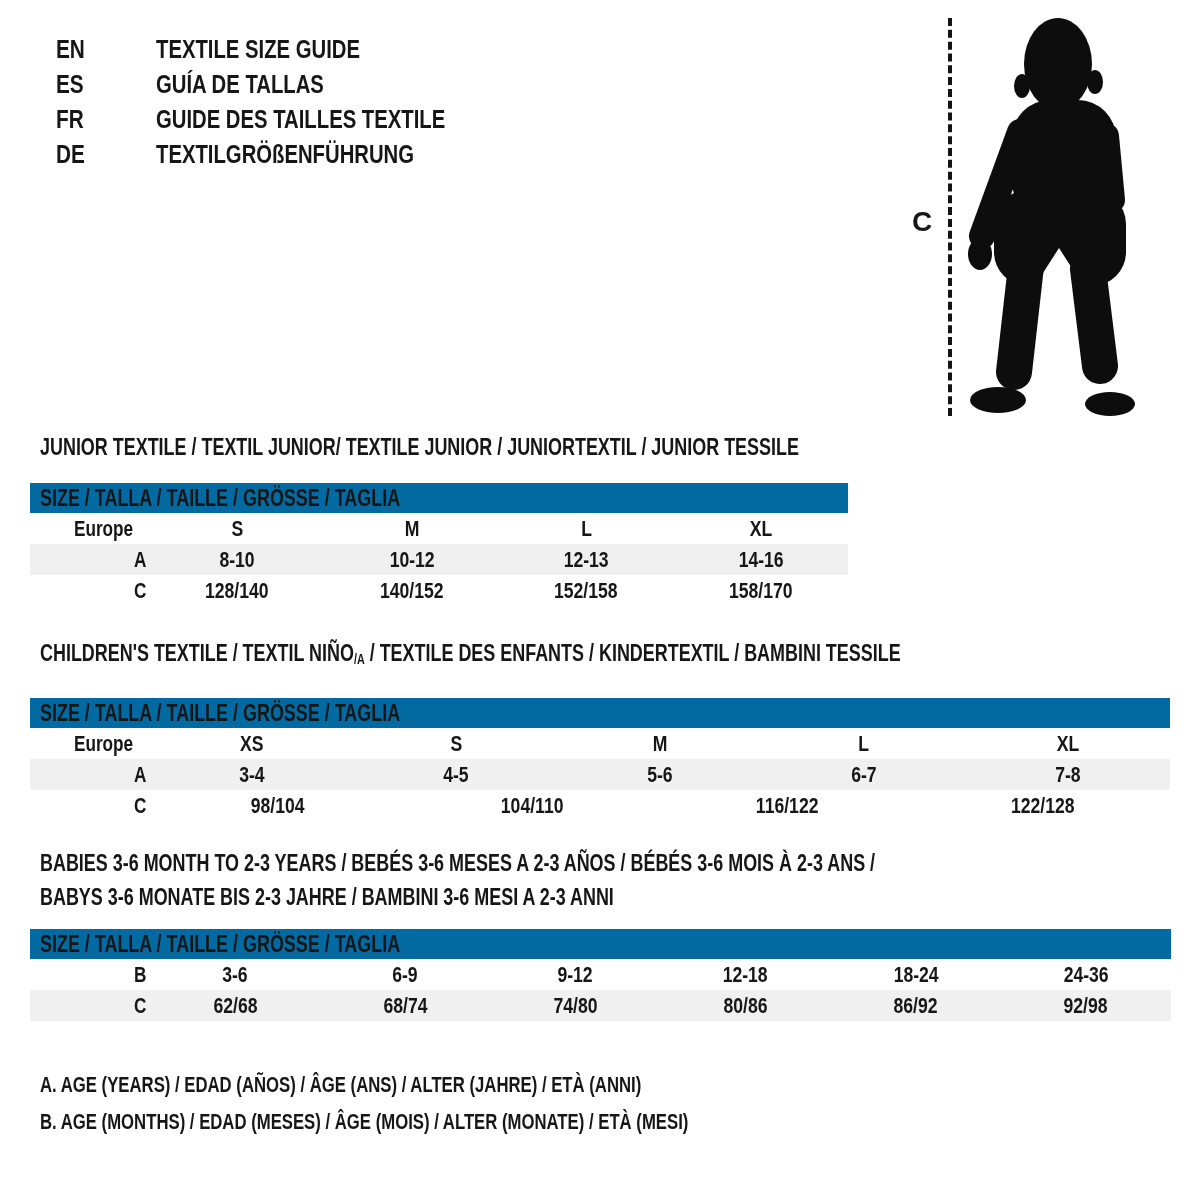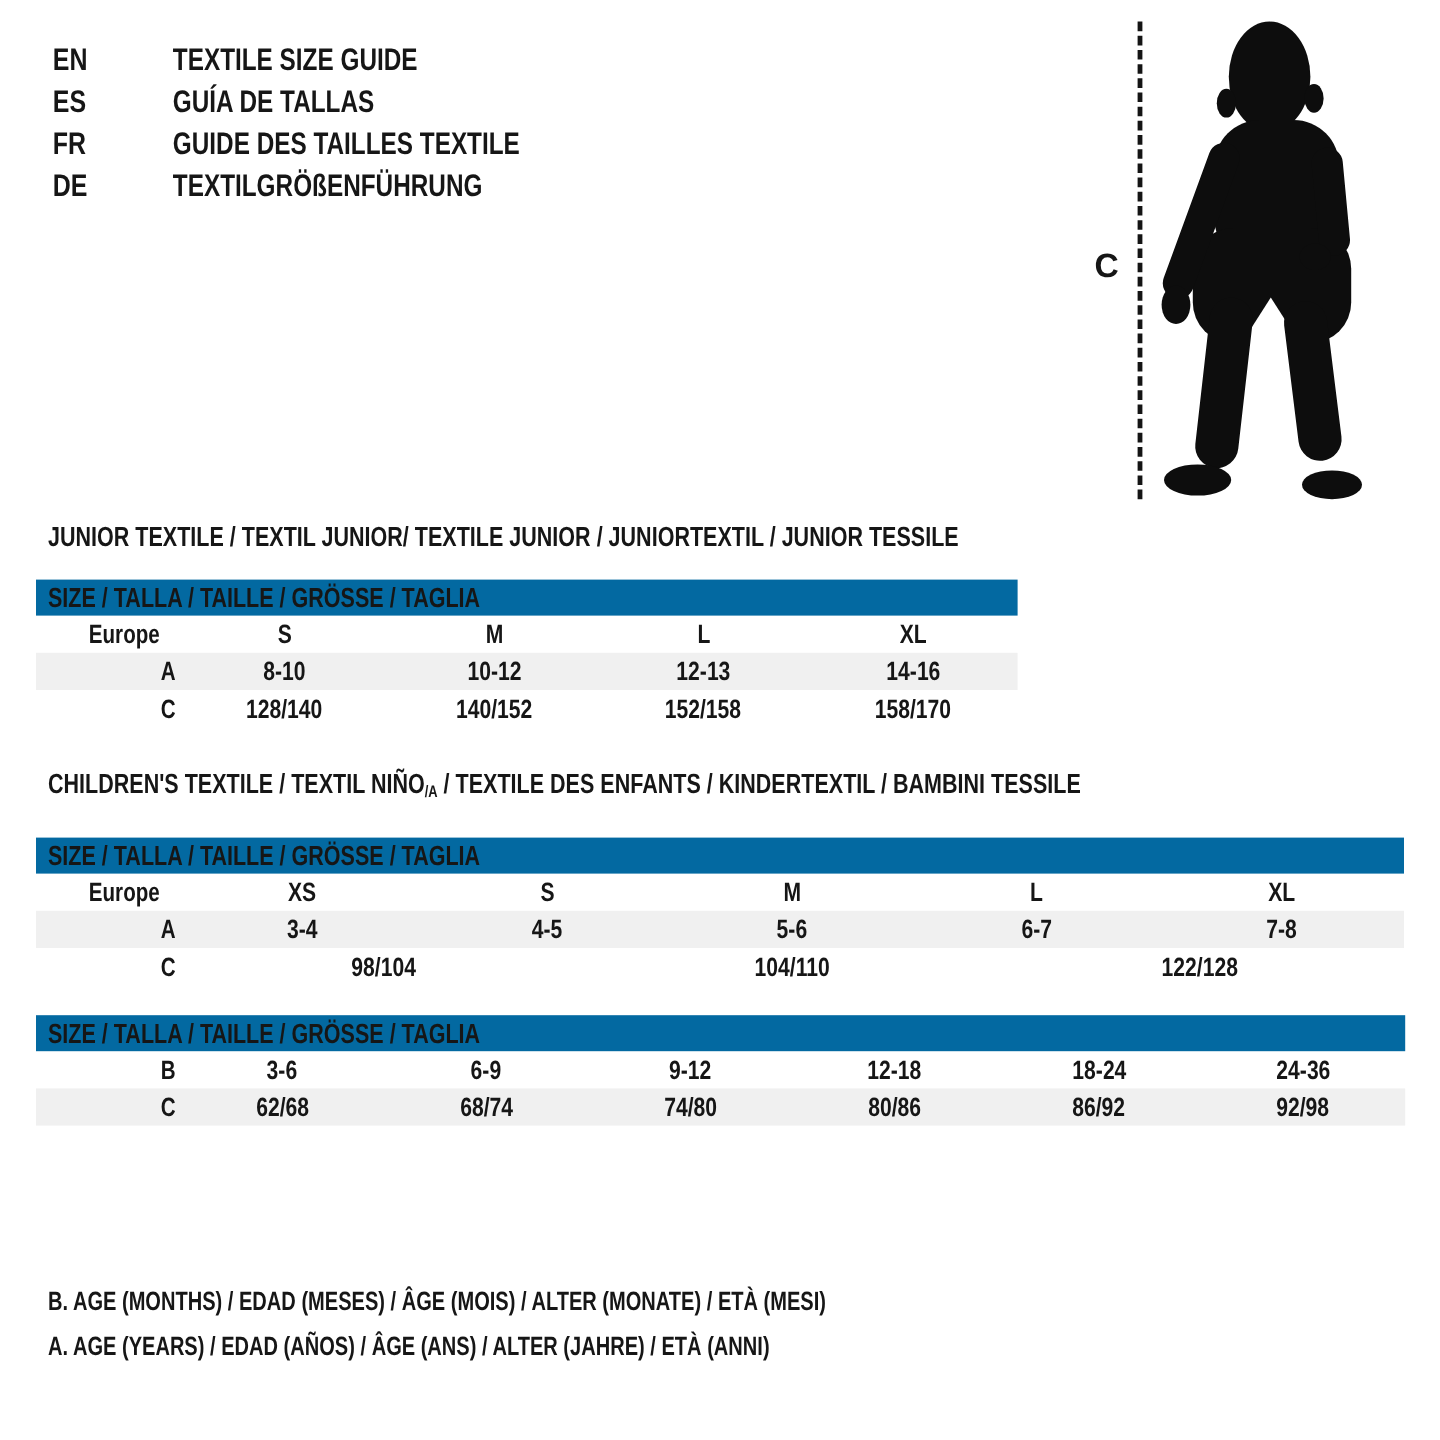--- a/index.html
+++ b/index.html
@@ -6,21 +6,21 @@
   .page{
     position:relative;width:1200px;height:1200px;background:#ffffff;
     font-family:"Liberation Sans",sans-serif;font-weight:700;color:#161616;
     overflow:hidden;
   }
   
   .cx{display:inline-block;transform:scaleX(.8);transform-origin:center;white-space:nowrap;}
   .cxl{display:inline-block;transform:scaleX(.78);transform-origin:left center;white-space:nowrap;}
 
   
-  .lang-block{position:absolute;left:44px;top:32px;}
+  .lang-block{position:absolute;left:56px;top:32px;}
   .lang-row{display:flex;height:35px;line-height:35px;font-size:26px;}
   .lang-code{width:100px;}
   .lang-code .cxl{transform:scaleX(.8);}
 
   
   .c-label{position:absolute;left:912px;top:206px;font-size:28px;line-height:32px;}
   .dash-line{position:absolute;left:948px;top:18px;height:398px;width:0;border-left:4px dashed #141414;}
   .baby{position:absolute;left:960px;top:14px;width:184px;height:410px;}
 
   
@@ -147,24 +147,29 @@
           <span class="cell"><span class="cx">3-4</span></span>
           <span class="cell"><span class="cx">4-5</span></span>
           <span class="cell"><span class="cx">5-6</span></span>
           <span class="cell"><span class="cx">6-7</span></span>
           <span class="cell"><span class="cx">7-8</span></span>
         </div>
         <div class="trow">
           <span class="row-label"><span class="cxl">C</span></span>
           <span class="cell"><span class="cx">98/104</span></span>
           <span class="cell"><span class="cx">104/110</span></span>
+          <span class="cell"><span class="cx">116/122</span></span>
           <span class="cell"><span class="cx">122/128</span></span>
         </div>
       </section>
       <section class="tbl tbl-babies">
+        <div class="titles">
+          <div class="title-line"><span class="cxl"><span>BABIES 3-6 MONTH TO 2-3 YEARS / BEBÉS 3-6 MESES A 2-3 AÑOS / BÉBÉS 3-6 MOIS À 2-3 ANS /</span></span></div>
+          <div class="title-line"><span class="cxl"><span>BABYS 3-6 MONATE BIS 2-3 JAHRE / BAMBINI 3-6 MESI A 2-3 ANNI</span></span></div>
+        </div>
         <div class="size-bar"><span class="cxl">SIZE / TALLA / TAILLE / GRÖSSE / TAGLIA</span></div>
         <div class="trow">
           <span class="row-label"><span class="cxl">B</span></span>
           <span class="cell"><span class="cx">3-6</span></span>
           <span class="cell"><span class="cx">6-9</span></span>
           <span class="cell"><span class="cx">9-12</span></span>
           <span class="cell"><span class="cx">12-18</span></span>
           <span class="cell"><span class="cx">18-24</span></span>
           <span class="cell"><span class="cx">24-36</span></span>
         </div>
@@ -174,17 +179,17 @@
           <span class="cell"><span class="cx">68/74</span></span>
           <span class="cell"><span class="cx">74/80</span></span>
           <span class="cell"><span class="cx">80/86</span></span>
           <span class="cell"><span class="cx">86/92</span></span>
           <span class="cell"><span class="cx">92/98</span></span>
         </div>
       </section>
     </div>
 
   <div class="legend" id="legend">
+      <div class="legend-line"><span class="cxl">A. AGE (YEARS) / EDAD (AÑOS) / ÂGE (ANS) / ALTER (JAHRE) / ETÀ (ANNI)</span></div>
       <div class="legend-line"><span class="cxl">B. AGE (MONTHS) / EDAD (MESES) / ÂGE (MOIS) / ALTER (MONATE) / ETÀ (MESI)</span></div>
-      <div class="legend-line"><span class="cxl">A. AGE (YEARS) / EDAD (AÑOS) / ÂGE (ANS) / ALTER (JAHRE) / ETÀ (ANNI)</span></div>
     </div>
 
 </div>
 
 </body></html>

